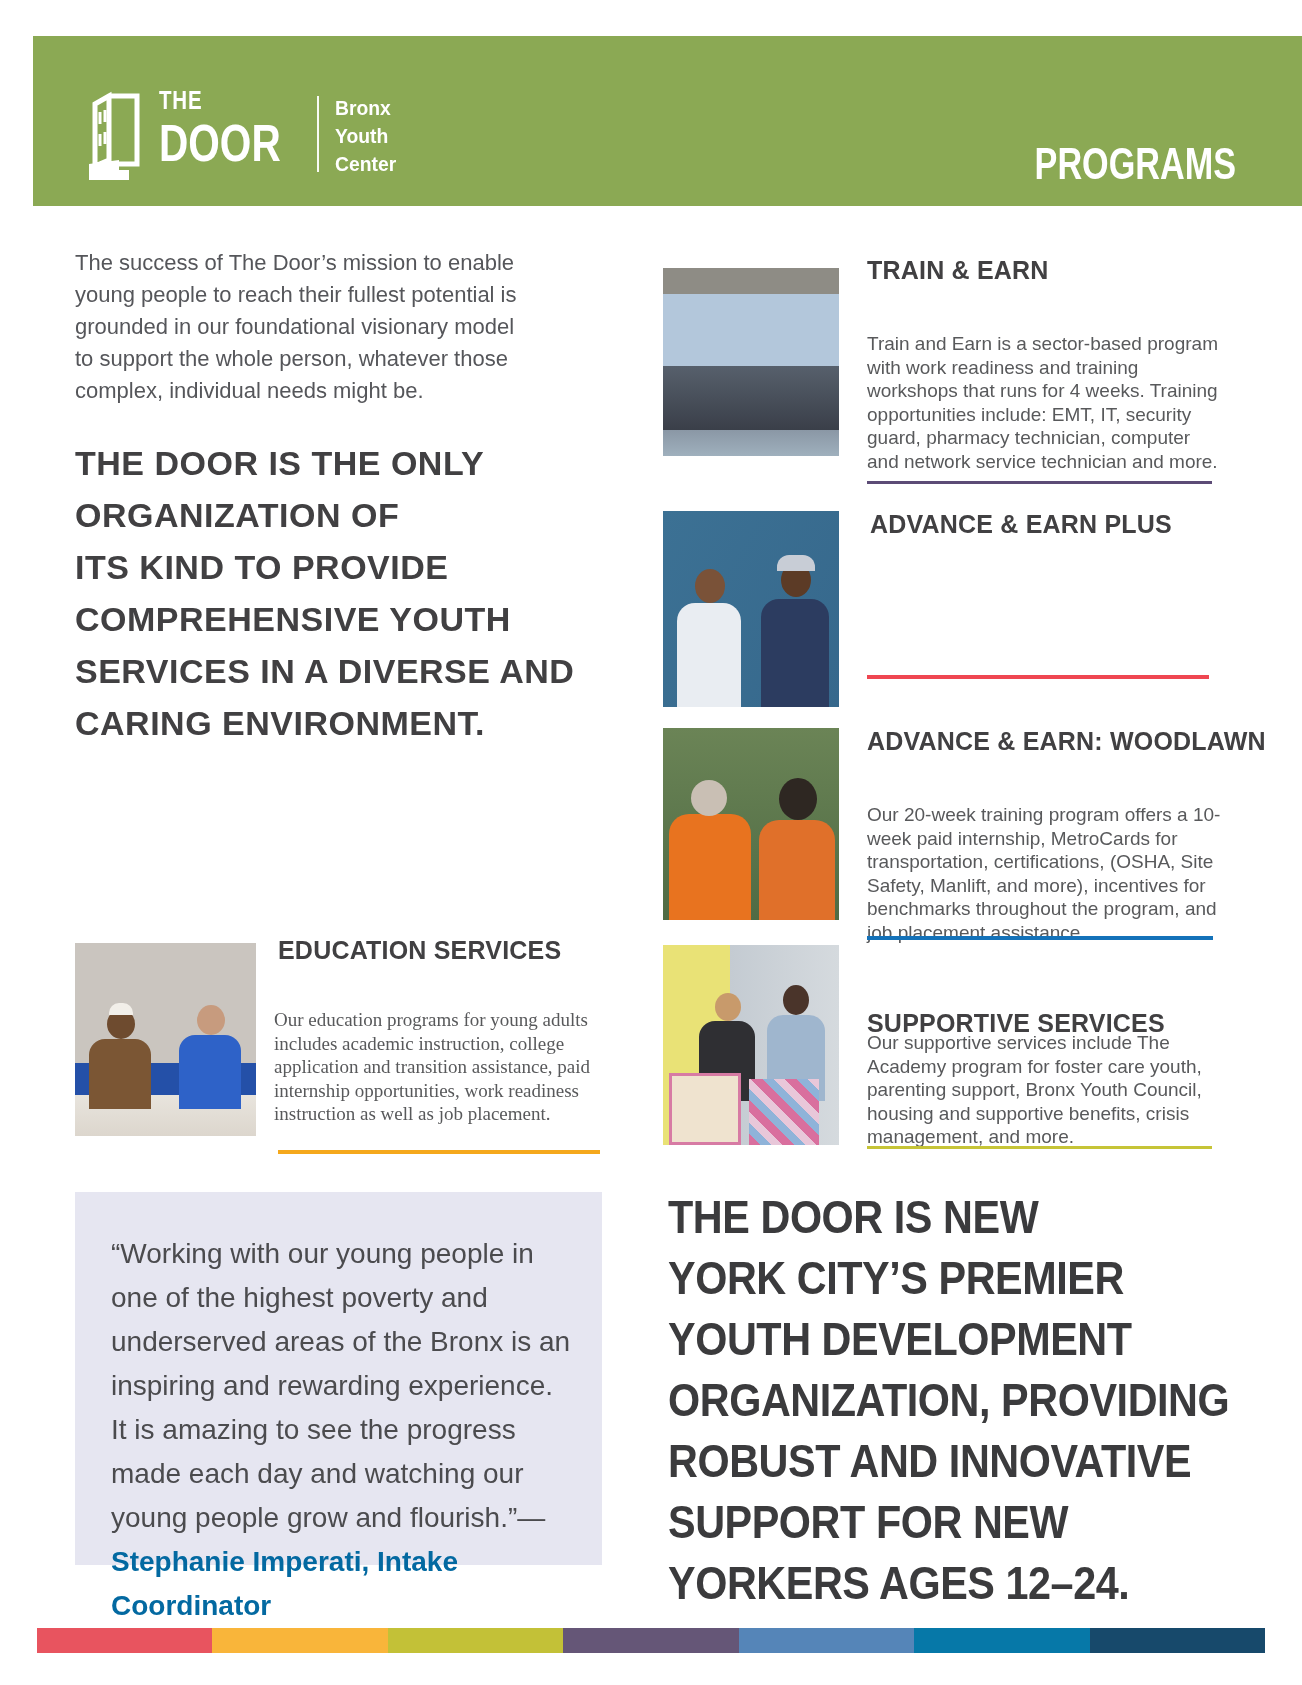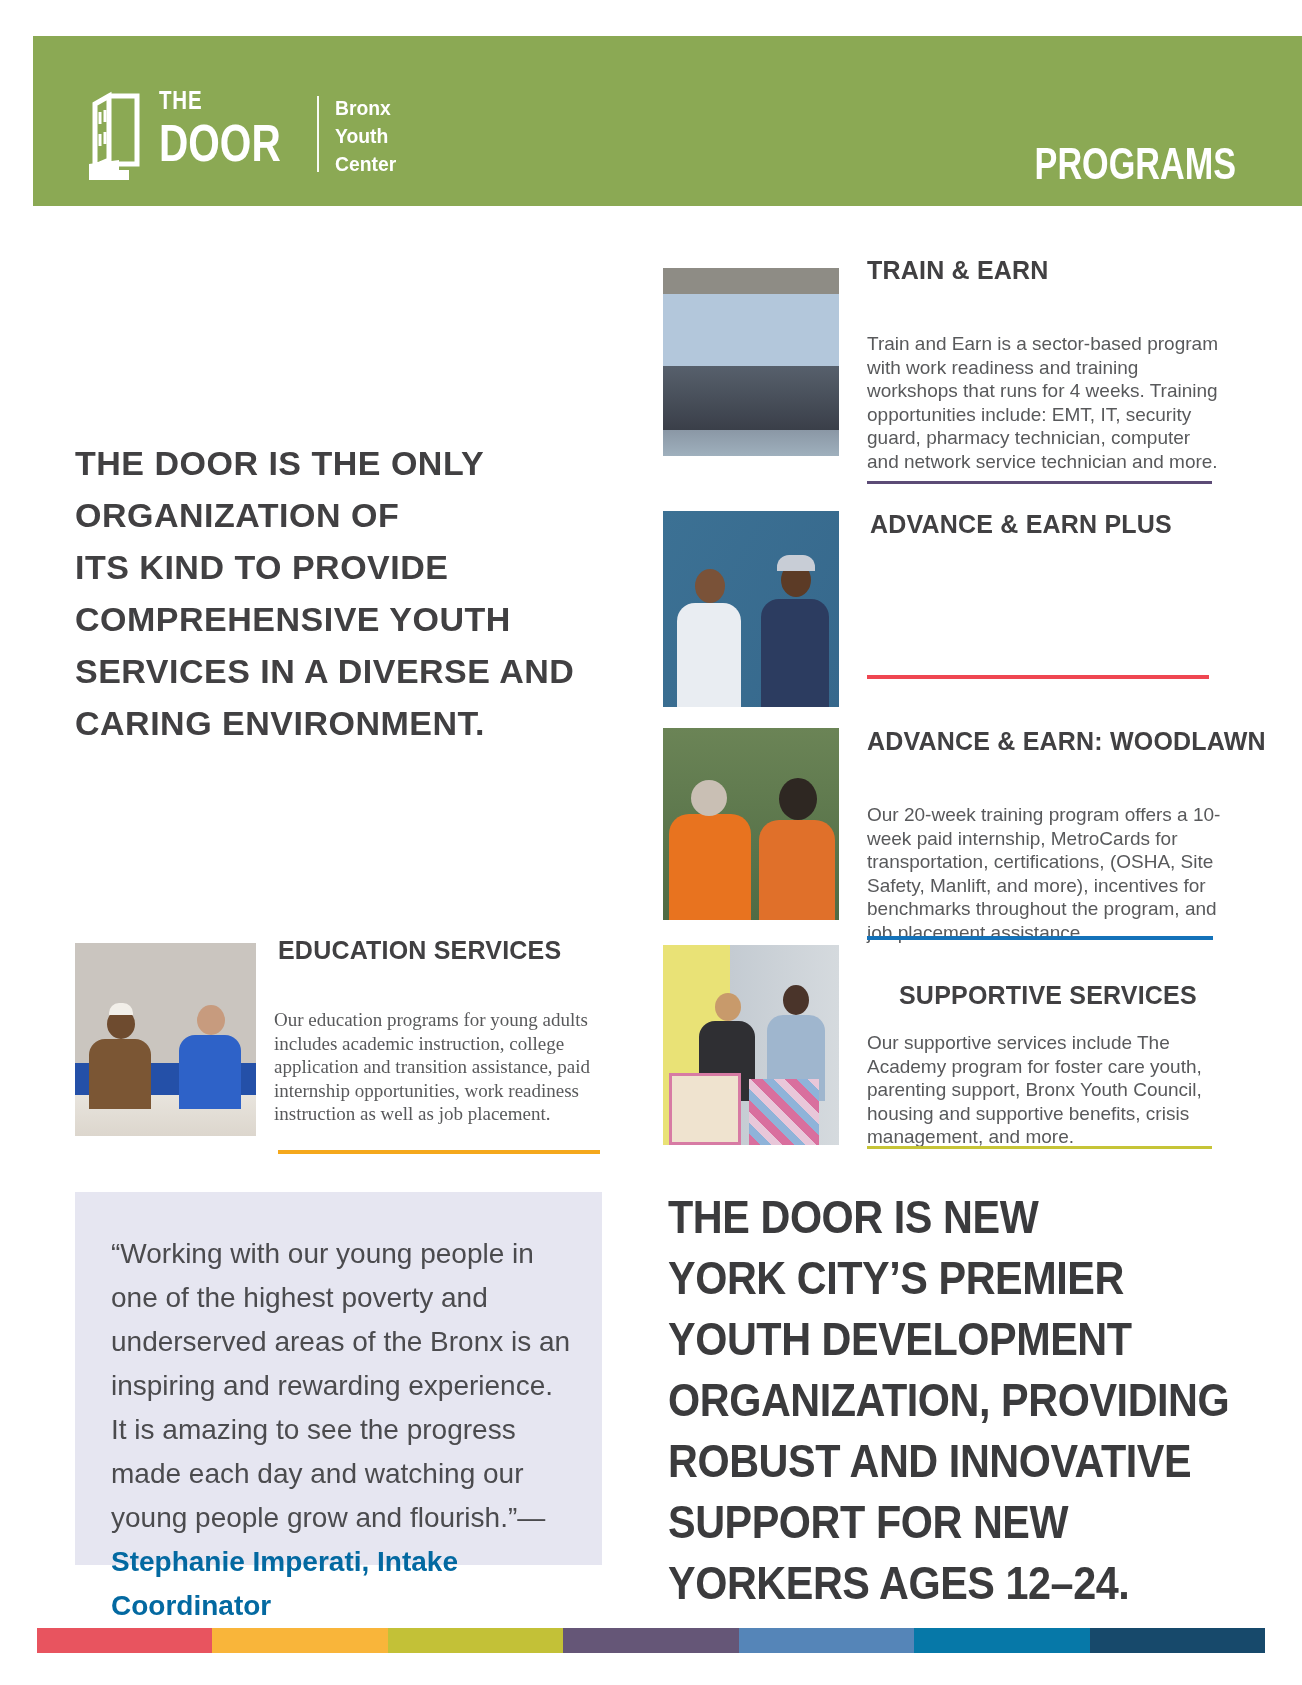--- a/index.html
+++ b/index.html
@@ -79,20 +79,25 @@
         <div class="brand-door">DOOR</div>
       </div>
       <div class="logo-divider"></div>
       <div class="byc">Bronx
 Youth
 Center</div>
     </div>
     <div class="hdr-title">PROGRAMS</div>
   </div>
 
+  <div class="intro pre">The success of The Door’s mission to enable
+young people to reach their fullest potential is
+grounded in our foundational visionary model
+to support the whole person, whatever those
+complex, individual needs might be.</div>
   <div class="headline pre">THE DOOR IS THE ONLY
 ORGANIZATION OF
 ITS KIND TO PROVIDE
 COMPREHENSIVE YOUTH
 SERVICES IN A DIVERSE AND
 CARING ENVIRONMENT.</div>
 
   <div class="photo ph-education" style="left:75px;top:943px;width:181px;height:193px;">
     <div class="shape" style="left:14px;top:96px;width:62px;height:70px;background:#7b5634;border-radius:16px 16px 0 0;"></div>
     <div class="shape" style="left:32px;top:66px;width:28px;height:30px;background:#6e4b2f;border-radius:50%;"></div>
@@ -134,21 +139,21 @@
   <div class="rule" style="left: 867px; top: 936px; width: 346px; background: rgb(20, 114, 185);"></div>
 
   <div class="photo ph-supportive" style="left:663px;top:945px;width:176px;height:200px;">
     <div class="shape" style="left:36px;top:76px;width:56px;height:80px;background:#2f2f33;border-radius:16px 16px 0 0;"></div>
     <div class="shape" style="left:52px;top:48px;width:26px;height:28px;background:#c89a6b;border-radius:50%;"></div>
     <div class="shape" style="left:104px;top:70px;width:58px;height:86px;background:#9fb6ce;border-radius:16px 16px 0 0;"></div>
     <div class="shape" style="left:120px;top:40px;width:26px;height:30px;background:#4a342a;border-radius:50%;"></div>
     <div class="shape" style="left:6px;top:128px;width:72px;height:72px;background:#efe3cf;border:3px solid #d77ba4;box-sizing:border-box;"></div>
     <div class="shape" style="left:86px;top:134px;width:70px;height:66px;background:repeating-linear-gradient(45deg,#d96f9e 0 8px,#8fb3d9 8px 16px,#e8c7d9 16px 24px);"></div>
   </div>
-  <div class="sec-head" style="left:867px;top:981px;margin-left:32px;">SUPPORTIVE SERVICES</div>
+  <div class="sec-head" style="left:867px;top:1009px;">SUPPORTIVE SERVICES</div>
   <div class="sec-body" style="left:867px;top:995px;width:356px;">Our supportive services include The Academy program for foster care youth, parenting support, Bronx Youth Council, housing and supportive benefits, crisis management, and more.</div>
   <div class="rule" style="left: 867px; top: 1146px; width: 345px; height: 3px; background: rgb(198, 196, 55);"></div>
 
   <div class="closing pre">THE DOOR IS NEW
 YORK CITY’S PREMIER
 YOUTH DEVELOPMENT
 ORGANIZATION, PROVIDING
 ROBUST AND INNOVATIVE
 SUPPORT FOR NEW
 YORKERS AGES 12–24.</div>

